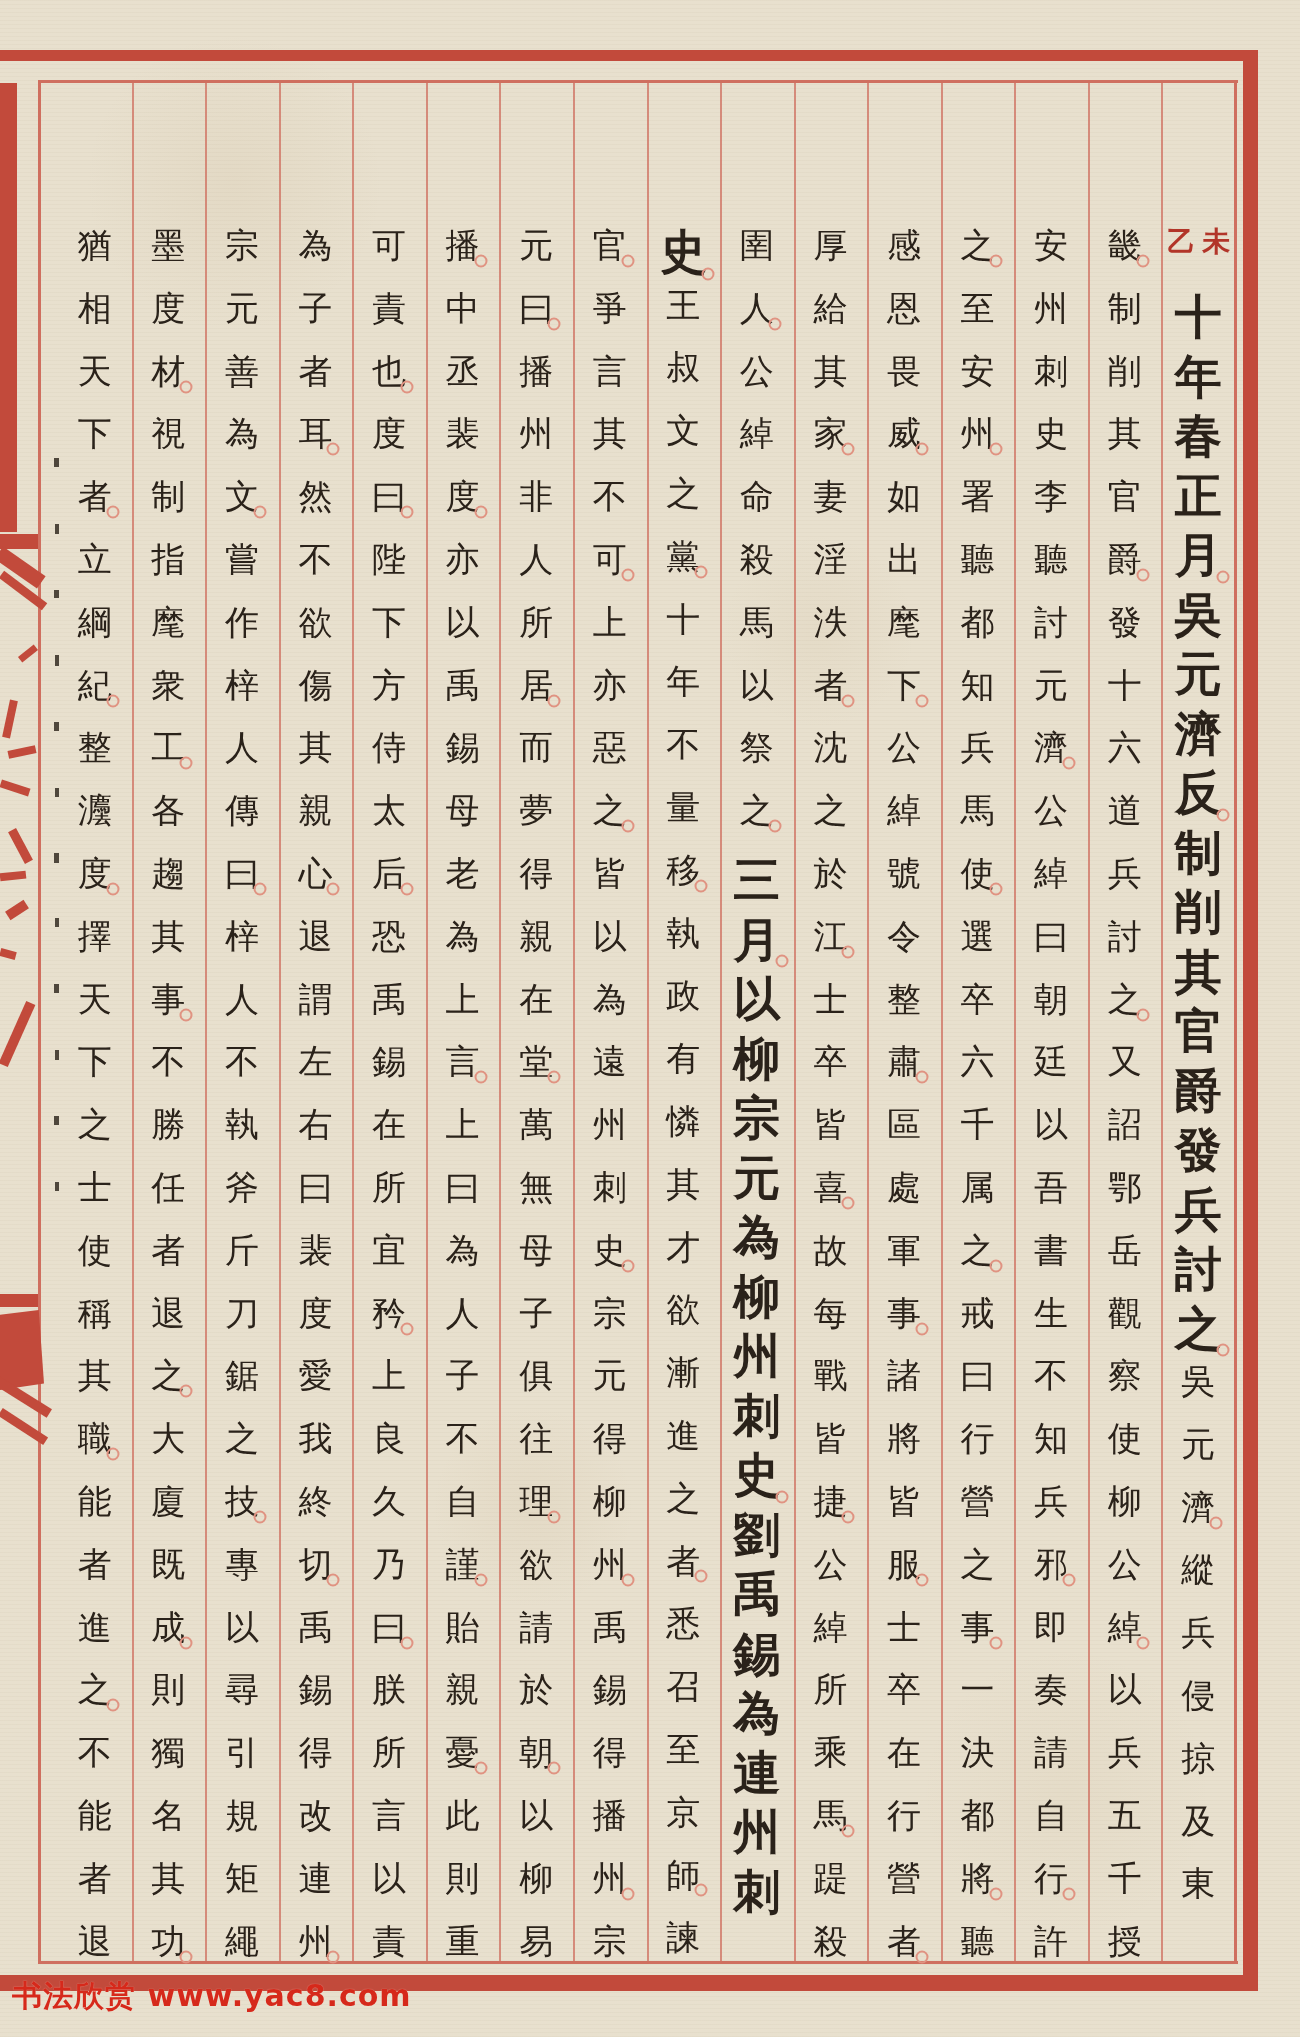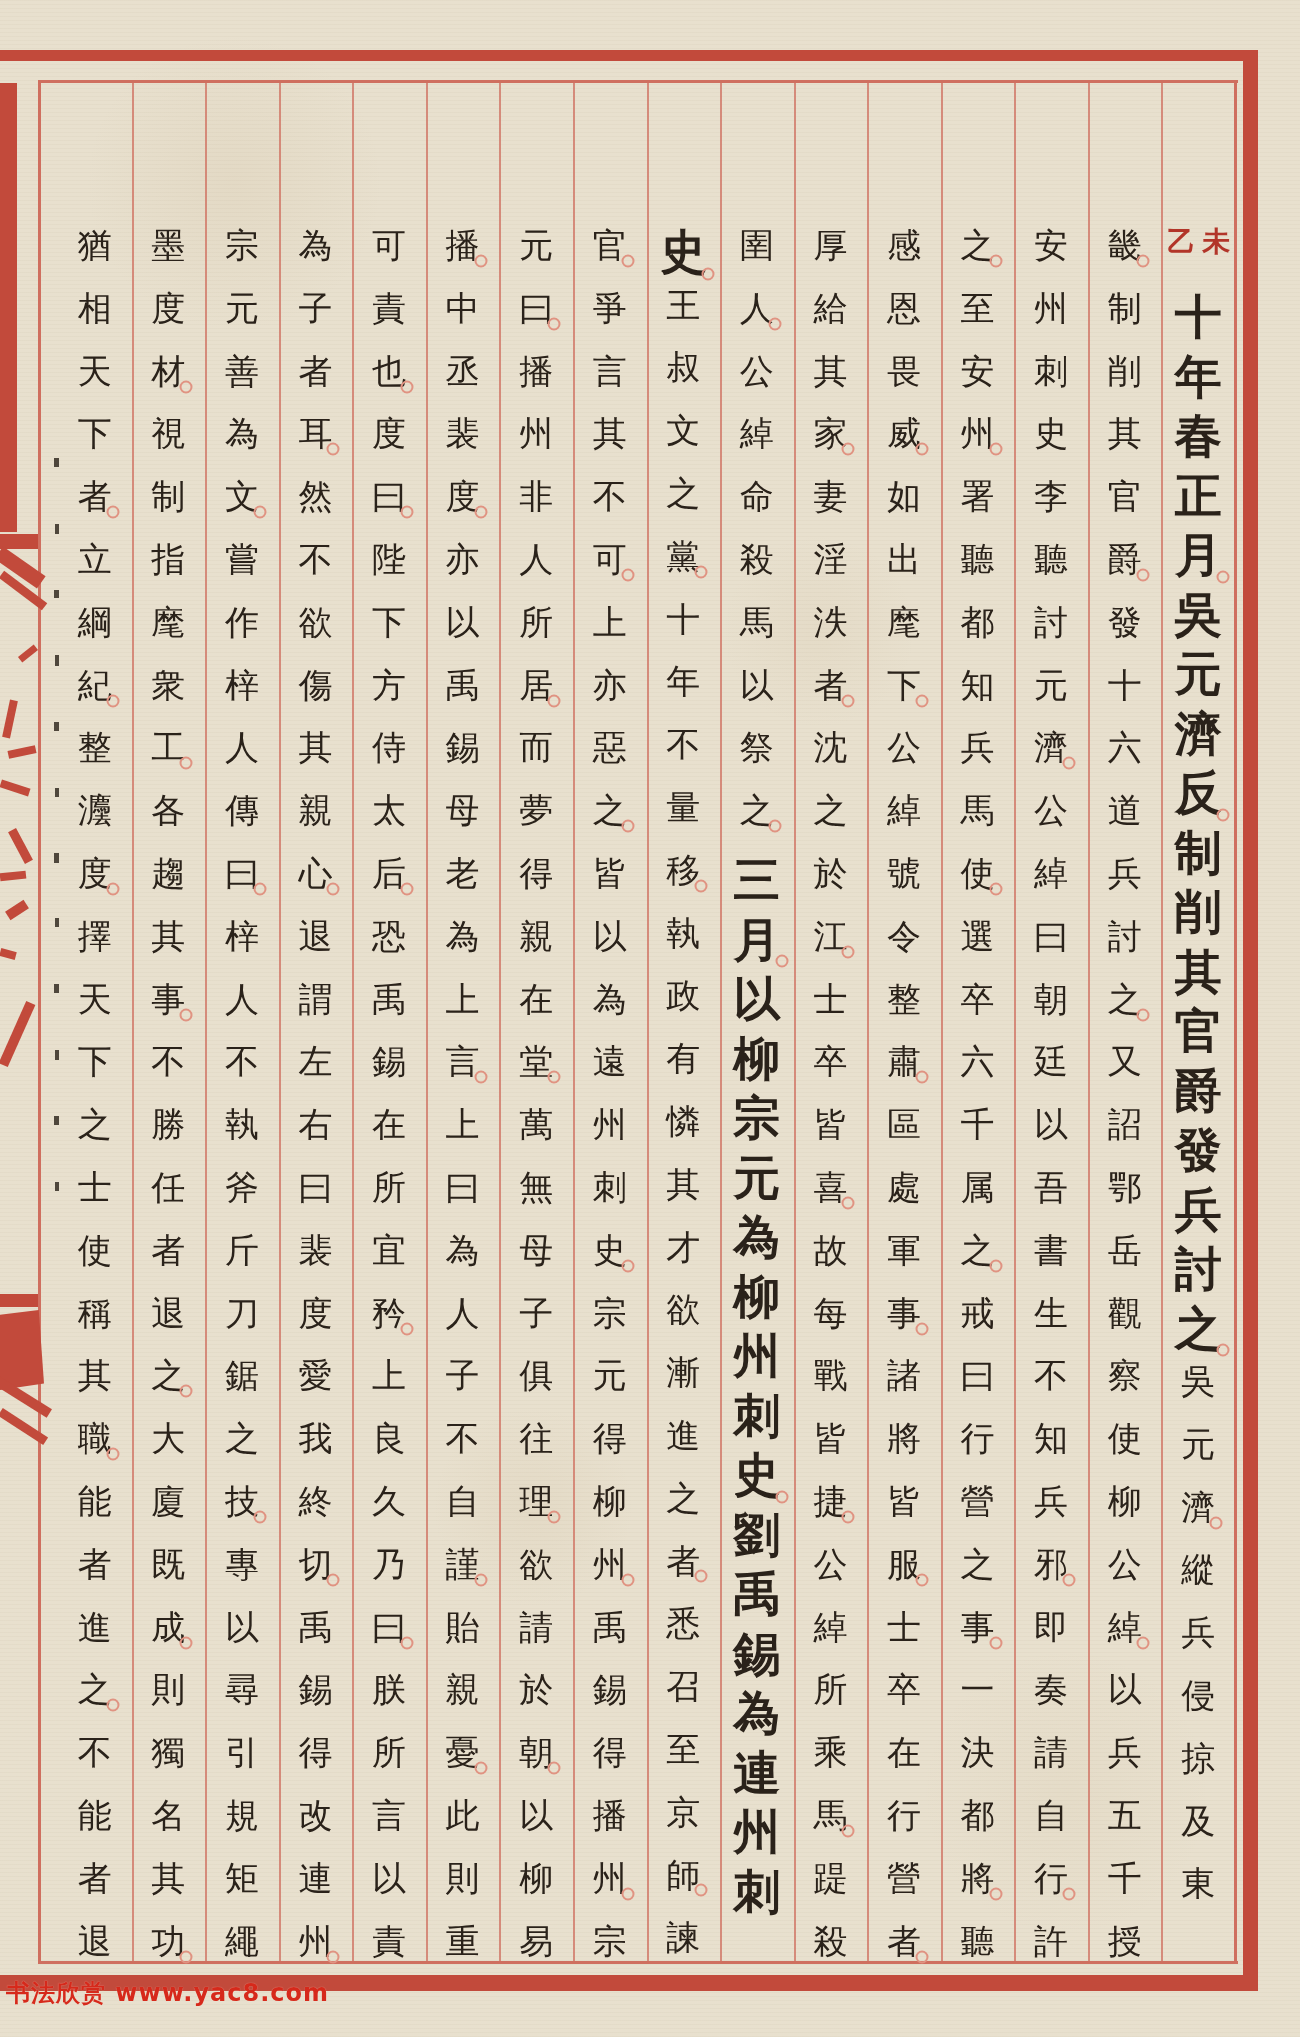--- a/index.html
+++ b/index.html
@@ -45,22 +45,22 @@
   .judou{
     position:absolute;width:13px;height:13px;box-sizing:border-box;
     border:2px solid var(--circle,#e09382);border-radius:50%;
     transform:translate(-50%,-50%);
   }
   
   .spine-frag{position:absolute;background:var(--frame,#c24a3b);}
   .edge-mark{position:absolute;background:rgba(40,32,24,.8);}
   
   .watermark{
-    position:absolute;left:6px;top:1981px;
-    color:var(--wm,#d6291b);font-size:24px;font-weight:700;
+    position:absolute;left:12px;top:1981px;
+    color:var(--wm,#d6291b);font-size:30px;font-weight:700;
     letter-spacing:1px;white-space:nowrap;line-height:1;
     font-family:"DejaVu Sans","Liberation Serif",serif;
     text-shadow:0 0 1px rgba(255,240,230,.6);
     text-align:center;
   }
 </style>
 </head>
 <body>
 
 <div class="paper-texture"></div>

